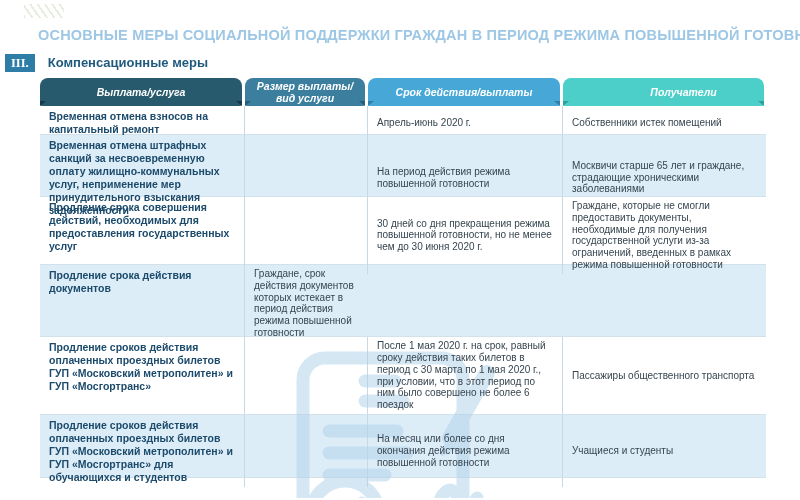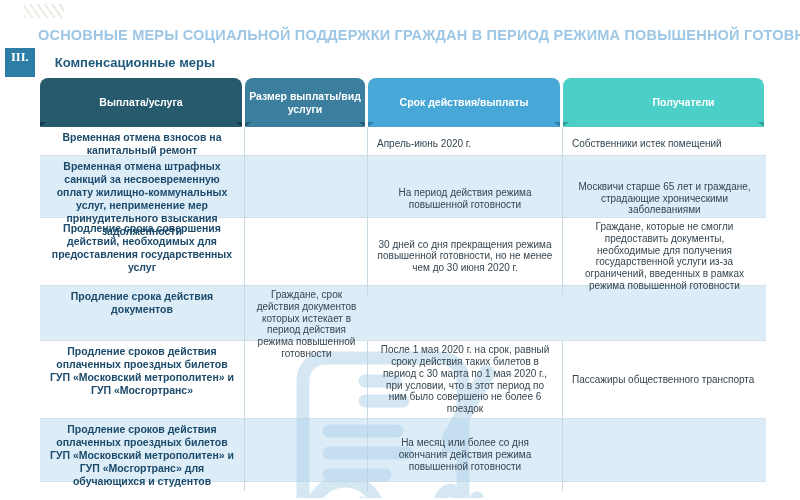--- a/index.html
+++ b/index.html
@@ -10,43 +10,43 @@
   .corner-hatch { position:absolute; left:24px; top:4px; width:40px; height:14px;
     background:repeating-linear-gradient(55deg, rgba(205,215,190,.45) 0 2px, transparent 2px 6px);
     }
 
   .main-title { position:absolute; left:38px; right:30px; top:27px; text-align:center;
     color:var(--title-color,#9dc7e5); font-weight:bold; font-size:14.5px; letter-spacing:.2px;
     white-space:nowrap; }
 
   .section-row { position:absolute; left:5px; top:52px; height:21px; display:flex; align-items:center; }
   .section-badge { background:var(--badge-bg,#2e7da7); color:#fff; font-family:"Liberation Serif", serif;
-    font-weight:bold; font-size:12.5px; padding:2px 6px 12px 6px; }
-  .section-title { margin-left:20px; color:var(--section-text,#1f5a7d); font-weight:bold; font-size:13px; }
+    font-weight:bold; font-size:12.5px; padding:2px 6px 1px 6px; }
+  .section-title { margin-left:13px; color:var(--section-text,#1f5a7d); font-weight:bold; font-size:13px; }
 
   .table-wrap { position:absolute; left:40px; top:78px; width:726px; }
 
-  .thead { display:grid; grid-template-columns:205px 123px 195px 203px; height:49px; }
+  .thead { display:grid; grid-template-columns:205px 123px 195px 203px; height:28px;font-style:italic; }
   .tab { margin-right:3px; border-radius:8px 8px 2px 2px; color:#fff; font-weight:bold;
     font-size:10.5px; line-height:1.18; display:flex; align-items:center; justify-content:center;
     text-align:center; position:relative; padding:0 4px; }
   .tab:last-child { margin-right:2px;padding-left:44px; }
   .tab::before { content:''; position:absolute; bottom:0; left:0; width:0; height:0;
     border-top:5px solid var(--dk); border-right:6px solid transparent; }
   .tab::after  { content:''; position:absolute; bottom:0; right:0; width:0; height:0;
     border-top:5px solid var(--dk); border-left:6px solid transparent; }
   .t1 { background:var(--header-col1,#275a6d); --dk:var(--header-col1-dark,#16394a); }
   .t2 { background:var(--header-col2,#3b7e9e); --dk:var(--header-col2-dark,#275d78); }
   .t3 { background:var(--header-col3,#47a8d8);text-align:right; --dk:var(--header-col3-dark,#2f7fa9); }
   .t4 { background:var(--header-col4,#4dcfc9); --dk:var(--header-col4-dark,#2fa09b); }
 
-  .tbody { position:relative;text-align:center; }
+  .tbody { position:relative; }
   .row { display:grid; grid-template-columns:205px 123px 195px 203px; border-bottom:1px solid #d3e1ea; }
   .row.alt { background:var(--row-alt,#ddedf8); }
-  .r1{height:29px} .r2{height:62px} .r3{height:68px} .r4{height:55px} .r5{height:78px} .r6{height:63px}
+  .r1{height:29px} .r2{height:62px} .r3{height:68px} .r4{height:72px} .r5{height:78px} .r6{height:63px}
   .cell { border-right:1px solid #c9d9e3; padding:3px 9px; display:flex; }
   .cell.c4 { border-right:none; }
   .cell.c1, .cell.c2 { align-items:flex-start; padding-top:4px; }
   .cell.c3, .cell.c4 { align-items:center; }
   .cell span { position:relative; z-index:2; }
   .c1 span { font-weight:bold; color:var(--col1-text,#1b4a6b); font-size:10.5px; line-height:1.24; }
   .c2 span, .c3 span, .c4 span { color:var(--body-text,#36454f); font-size:10px; line-height:1.18; }
 
   .watermark { position:absolute; left:205px; top:185px; width:270px; height:235px;
     color:var(--watermark,#aed0ea); opacity:.5; z-index:1; pointer-events:none; }
@@ -162,17 +162,20 @@
       <div class="row r6 alt">
         <div class="cell c1">
             <span>Продление сроков  действия оплаченных проездных билетов ГУП «Московский метрополитен» и ГУП «Мосгортранс» для обучающихся и студентов</span>
           </div>
         <div class="cell c2">
             <span></span>
           </div>
         <div class="cell c3">
             <span>На месяц или более со дня окончания действия режима повышенной готовности</span>
           </div>
+        <div class="cell c4">
+            <span>Учащиеся и студенты</span>
+          </div>
       </div>
 
     </div>
   </div>
 </div>
 
 </body></html>

